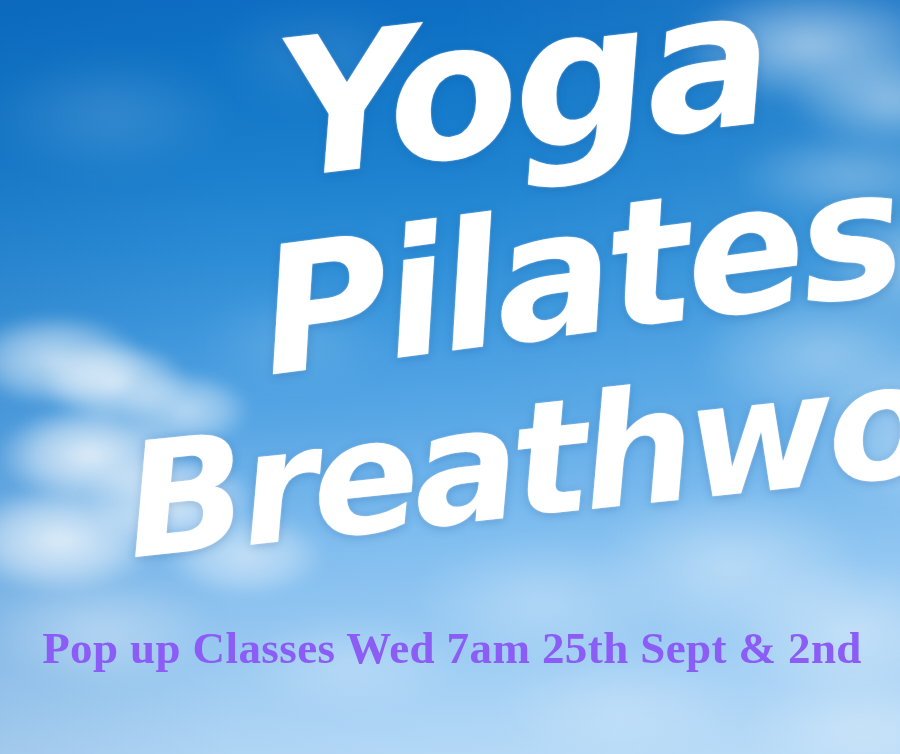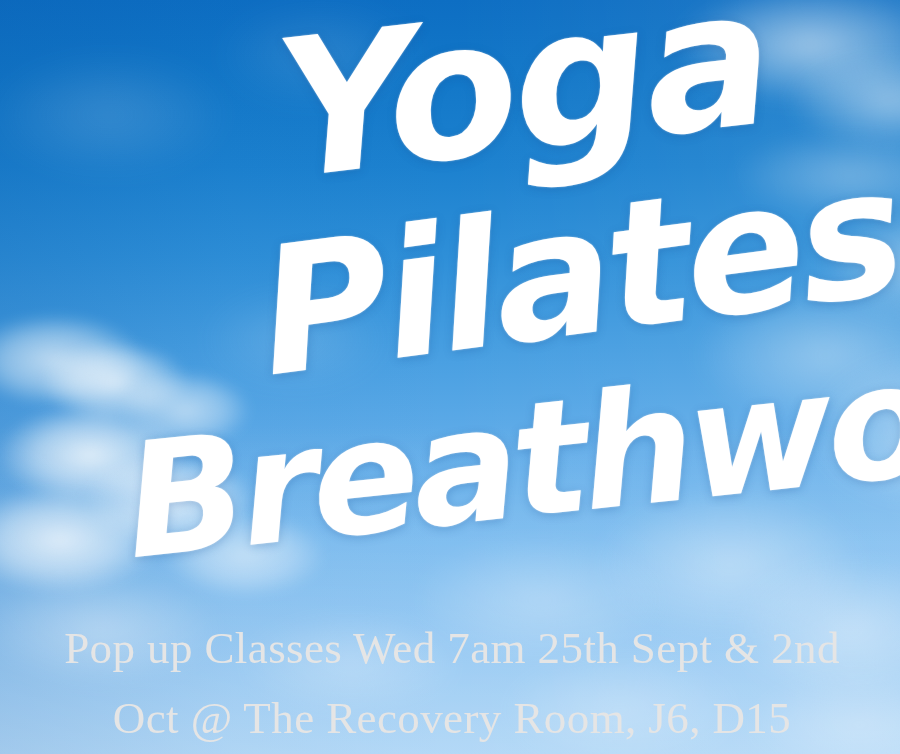--- a/index.html
+++ b/index.html
@@ -120,23 +120,23 @@
     transform: rotate(-6deg);
     transform-origin: left top;
   }
 
   
   .caption {
     position: absolute;
     left: 4px;
     right: 0;
     text-align: center;
-    color: #e5e5e5;
+    color: #8b5cf6;
     font-family: "Liberation Serif", serif;
-    font-weight: normal;
+    font-weight: bold;
     white-space: nowrap;
   }
   #caption-line-1 {
     top: 622px;
     font-size: 45px;
     letter-spacing: 0.4px;
   }
   #caption-line-2 {
     top: 692px;
     font-size: 45px;
@@ -184,15 +184,14 @@
 
   <div class="bottom-wash"></div>
 
   <div class="headline">
     <div class="script-line" id="line-yoga">Yoga</div>
     <div class="script-line" id="line-pilates">Pilates</div>
     <div class="script-line" id="line-breathwork">Breathwork</div>
   </div>
 
   <div class="caption" id="caption-line-1">Pop up Classes Wed 7am 25th Sept &amp; 2nd</div>
-  <div class="caption" id="caption-line-2">Oct @ The Recovery Room, J6, D15</div>
 
 </div>
 
 </body></html>

